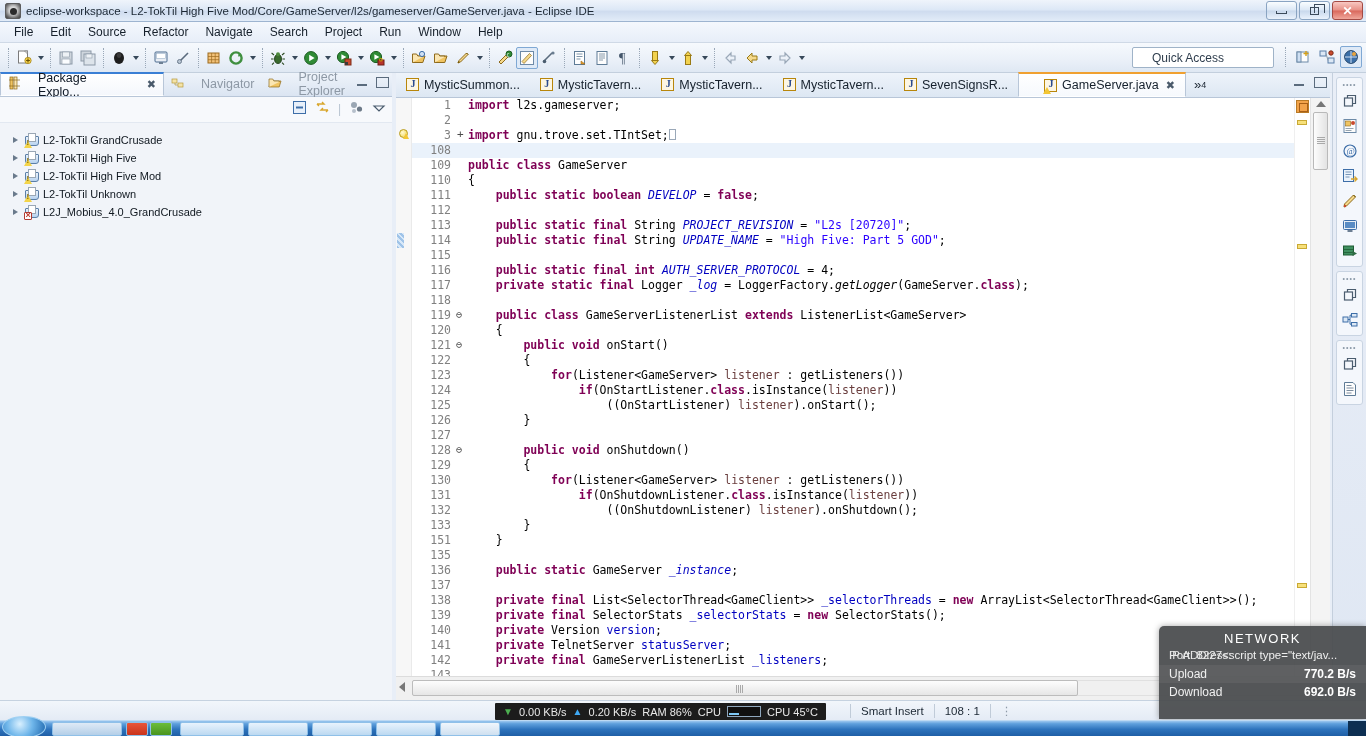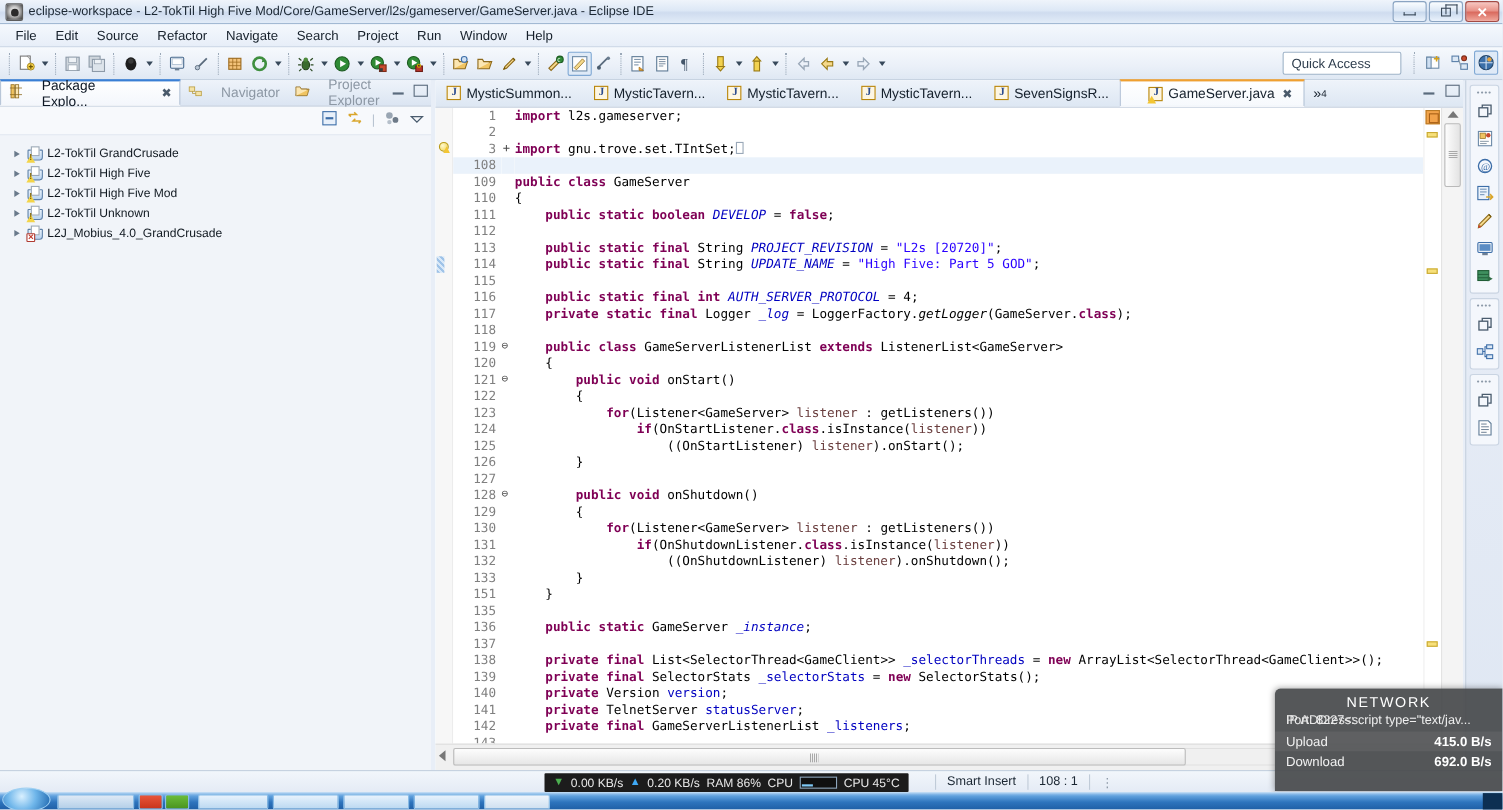--- a/index.html
+++ b/index.html
@@ -59,23 +59,23 @@
     background:linear-gradient(to bottom,#f6f9fd 0%,#eaf0f8 60%,#dfe8f3 100%);
     border-bottom:1px solid #c3cfdd;
     display:flex; align-items:center; padding-left:4px;
   }
   .tb-sep{ width:1px; height:20px; margin:0 4px; border-left:1px dotted #9aa8b8; }
   .tbtn{ width:22px;height:22px; display:flex;align-items:center;justify-content:center; position:relative; cursor:default;}
   .tbtn.pressed{ background:#dfeaf7; border:1px solid #7fa8d4; border-radius:2px; }
   .caret{ width:11px;height:22px; display:flex;align-items:center;justify-content:center; cursor:default;}
   .caret:after{ content:""; border-left:3.5px solid transparent;border-right:3.5px solid transparent;border-top:4px solid #37485a; }
   .quick{
-    position:absolute; right:92px; top:4px; width:108px; height:21px;
+    position:absolute; right:92px; top:4px; width:142px; height:21px;
     background:#fff; border:1px solid #9fb3c8; border-radius:2px;
-    font-size:12px; color:#2e3d4d; padding:2px 7px; line-height:17px;
+    font-size:12px; color:#2e3d4d; padding:2px 19px; line-height:17px;
   }
   .tb-right{ position:absolute; right:4px; top:3px; display:flex; align-items:center; gap:2px; }
 
   
   .workbench{ position:absolute; left:0; top:73px; width:1366px; height:627px; background:#e8eef7; }
 
   
   .leftpane{ position:absolute; left:0; top:0; width:392px; height:627px; background:#f1f4f9; }
   .vtabs{
     position:relative; height:24px; background:linear-gradient(to bottom,#eef3fa,#dbe5f2);
@@ -926,21 +926,21 @@
   </div>
 
   <div class="netwidget">
     <div class="nhdr">NETWORK</div>
     <div class="overlaptext">
       <span class="ow1">Port: 8227&lt;script type="text/jav...</span>
       <span class="ow2">IP ADDress:</span>
     </div>
     <div class="netrow odd">
       <span>Upload</span>
-      <span class="nv">415.0 B/s</span>
+      <span class="nv">770.2 B/s</span>
     </div>
     <div class="netrow">
       <span>Download</span>
       <span class="nv">692.0 B/s</span>
     </div>
   </div>
 
   <div class="taskbar">
     <div class="startorb"></div>
     <div class="tbitem" style="left:52px;width:70px;background:linear-gradient(to bottom,#dfeaf6,#b4cfe8);"></div>

